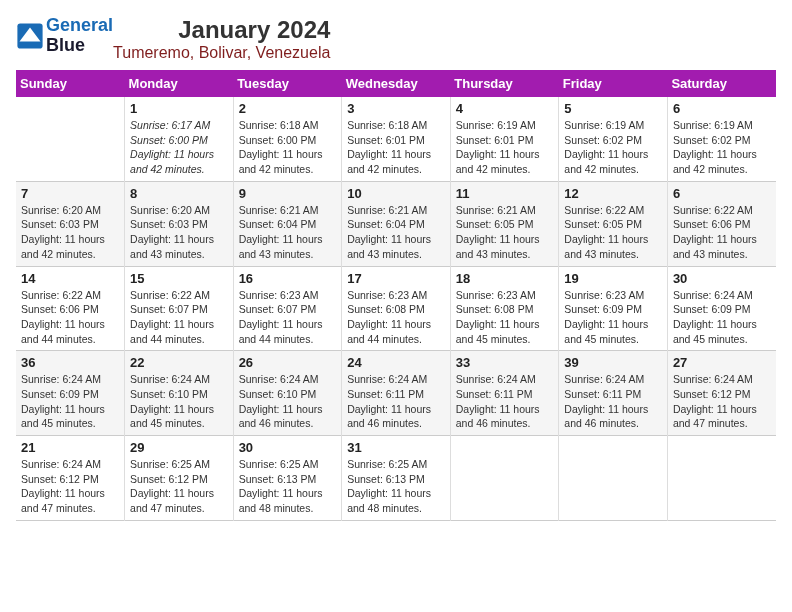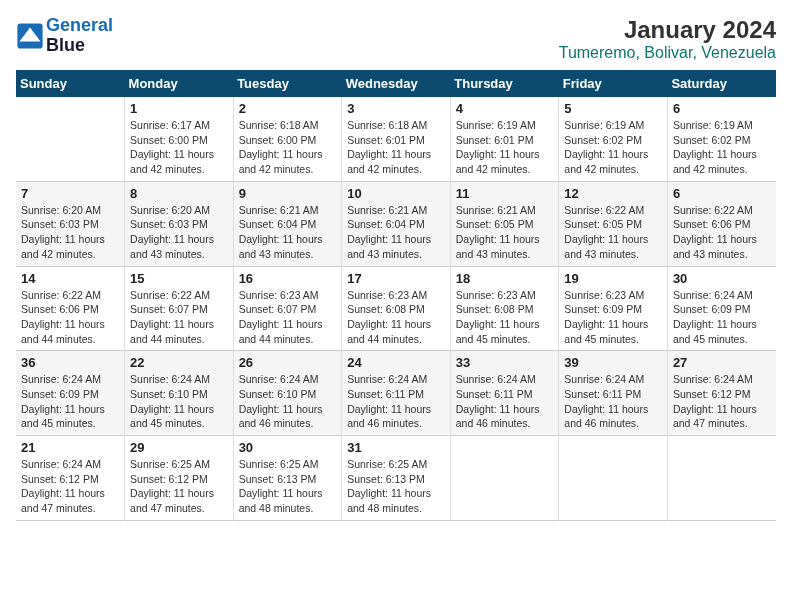--- a/index.html
+++ b/index.html
@@ -5,21 +5,20 @@
     * { box-sizing: border-box; margin: 0; padding: 0; }
     body {
       font-family: Arial, sans-serif;
       background: #fff;
       width: 792px;
       min-height: 612px;
       padding: 16px;
     }
     .header {
       display: flex;
-      justify-content: space-between;
       align-items: flex-start;
       margin-bottom: 8px;
     }
     .logo {
       display: flex;
       align-items: center;
     }
     .logo-text {
       font-size: 18px;
       font-weight: bold;
@@ -37,29 +36,29 @@
     .title-block {
       text-align: right;
     }
     .calendar-title {
       font-size: 24px;
       font-weight: bold;
       color: #333;
     }
     .calendar-subtitle {
       font-size: 16px;
-      color: #0f766e;
+      color: #7f1d1d;
     }
     table {
       width: 100%;
       border-collapse: collapse;
       font-size: 11px;
     }
     thead th {
-      background-color: #0c4a6e;
+      background-color: #a21caf;
       color: #fff;
       padding: 6px 4px;
       text-align: left;
       font-size: 13px;
       font-weight: bold;
     }
     tbody tr {
       border-bottom: 1px solid #ccc;
     }
     tbody td {
@@ -127,21 +126,21 @@
         <th>Thursday</th>
         <th>Friday</th>
         <th>Saturday</th>
       </tr>
   </thead>
   <tbody id="calendar-body">
   <tr>
         <td class="empty-cell"></td>
         <td>
           <span class="day-number">1</span>
-          <div class="day-info" style="white-space: pre-line;">Sunrise: 6:17 AM
+          <div class="day-info" style="white-space: pre-line; font-style: italic;">Sunrise: 6:17 AM
 Sunset: 6:00 PM
 Daylight: 11 hours
 and 42 minutes.</div>
         </td>
         <td>
           <span class="day-number">2</span>
           <div class="day-info" style="white-space: pre-line;">Sunrise: 6:18 AM
 Sunset: 6:00 PM
 Daylight: 11 hours
 and 42 minutes.</div>

